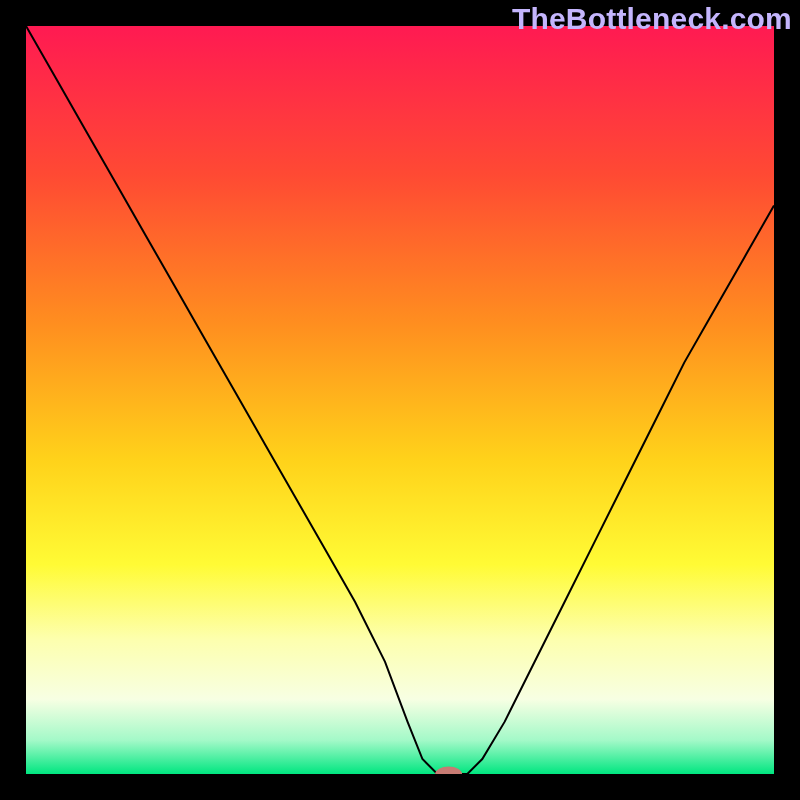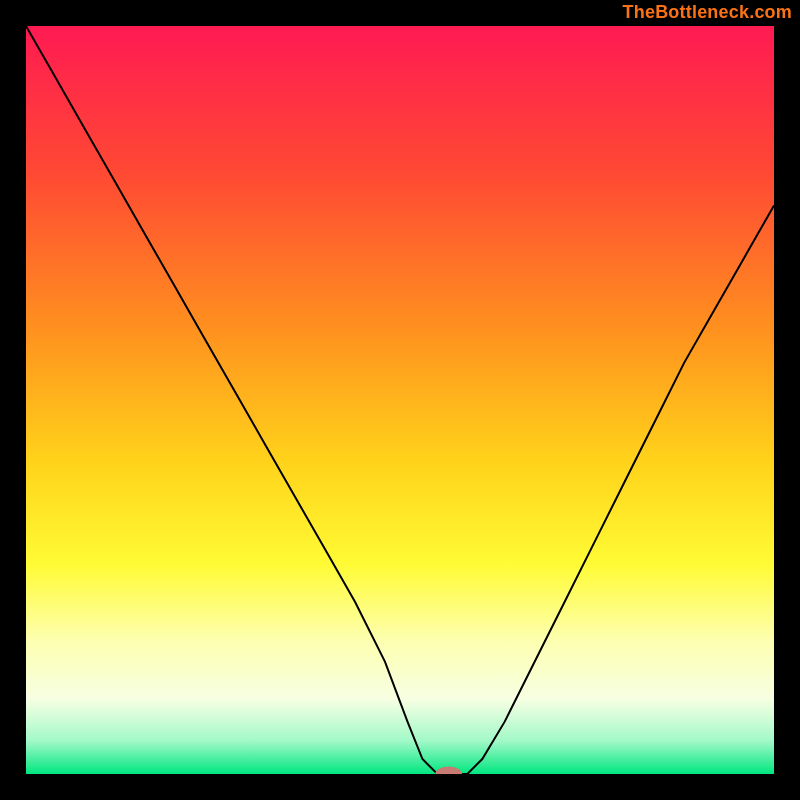--- a/index.html
+++ b/index.html
@@ -14,22 +14,22 @@
   .frame {
     position: relative;
     width: 800px;
     height: 800px;
     background: #000;
   }
   .watermark {
     position: absolute;
     top: 2px;
     right: 8px;
-    color: #f97316;
-    font-size: 18px;
+    color: #c4b5fd;
+    font-size: 30px;
     font-weight: 600;
     letter-spacing: 0.2px;
     z-index: 10;
     user-select: none;
   }
   .plot {
     position: absolute;
     left: 26px;
     top: 26px;
     width: 748px;

